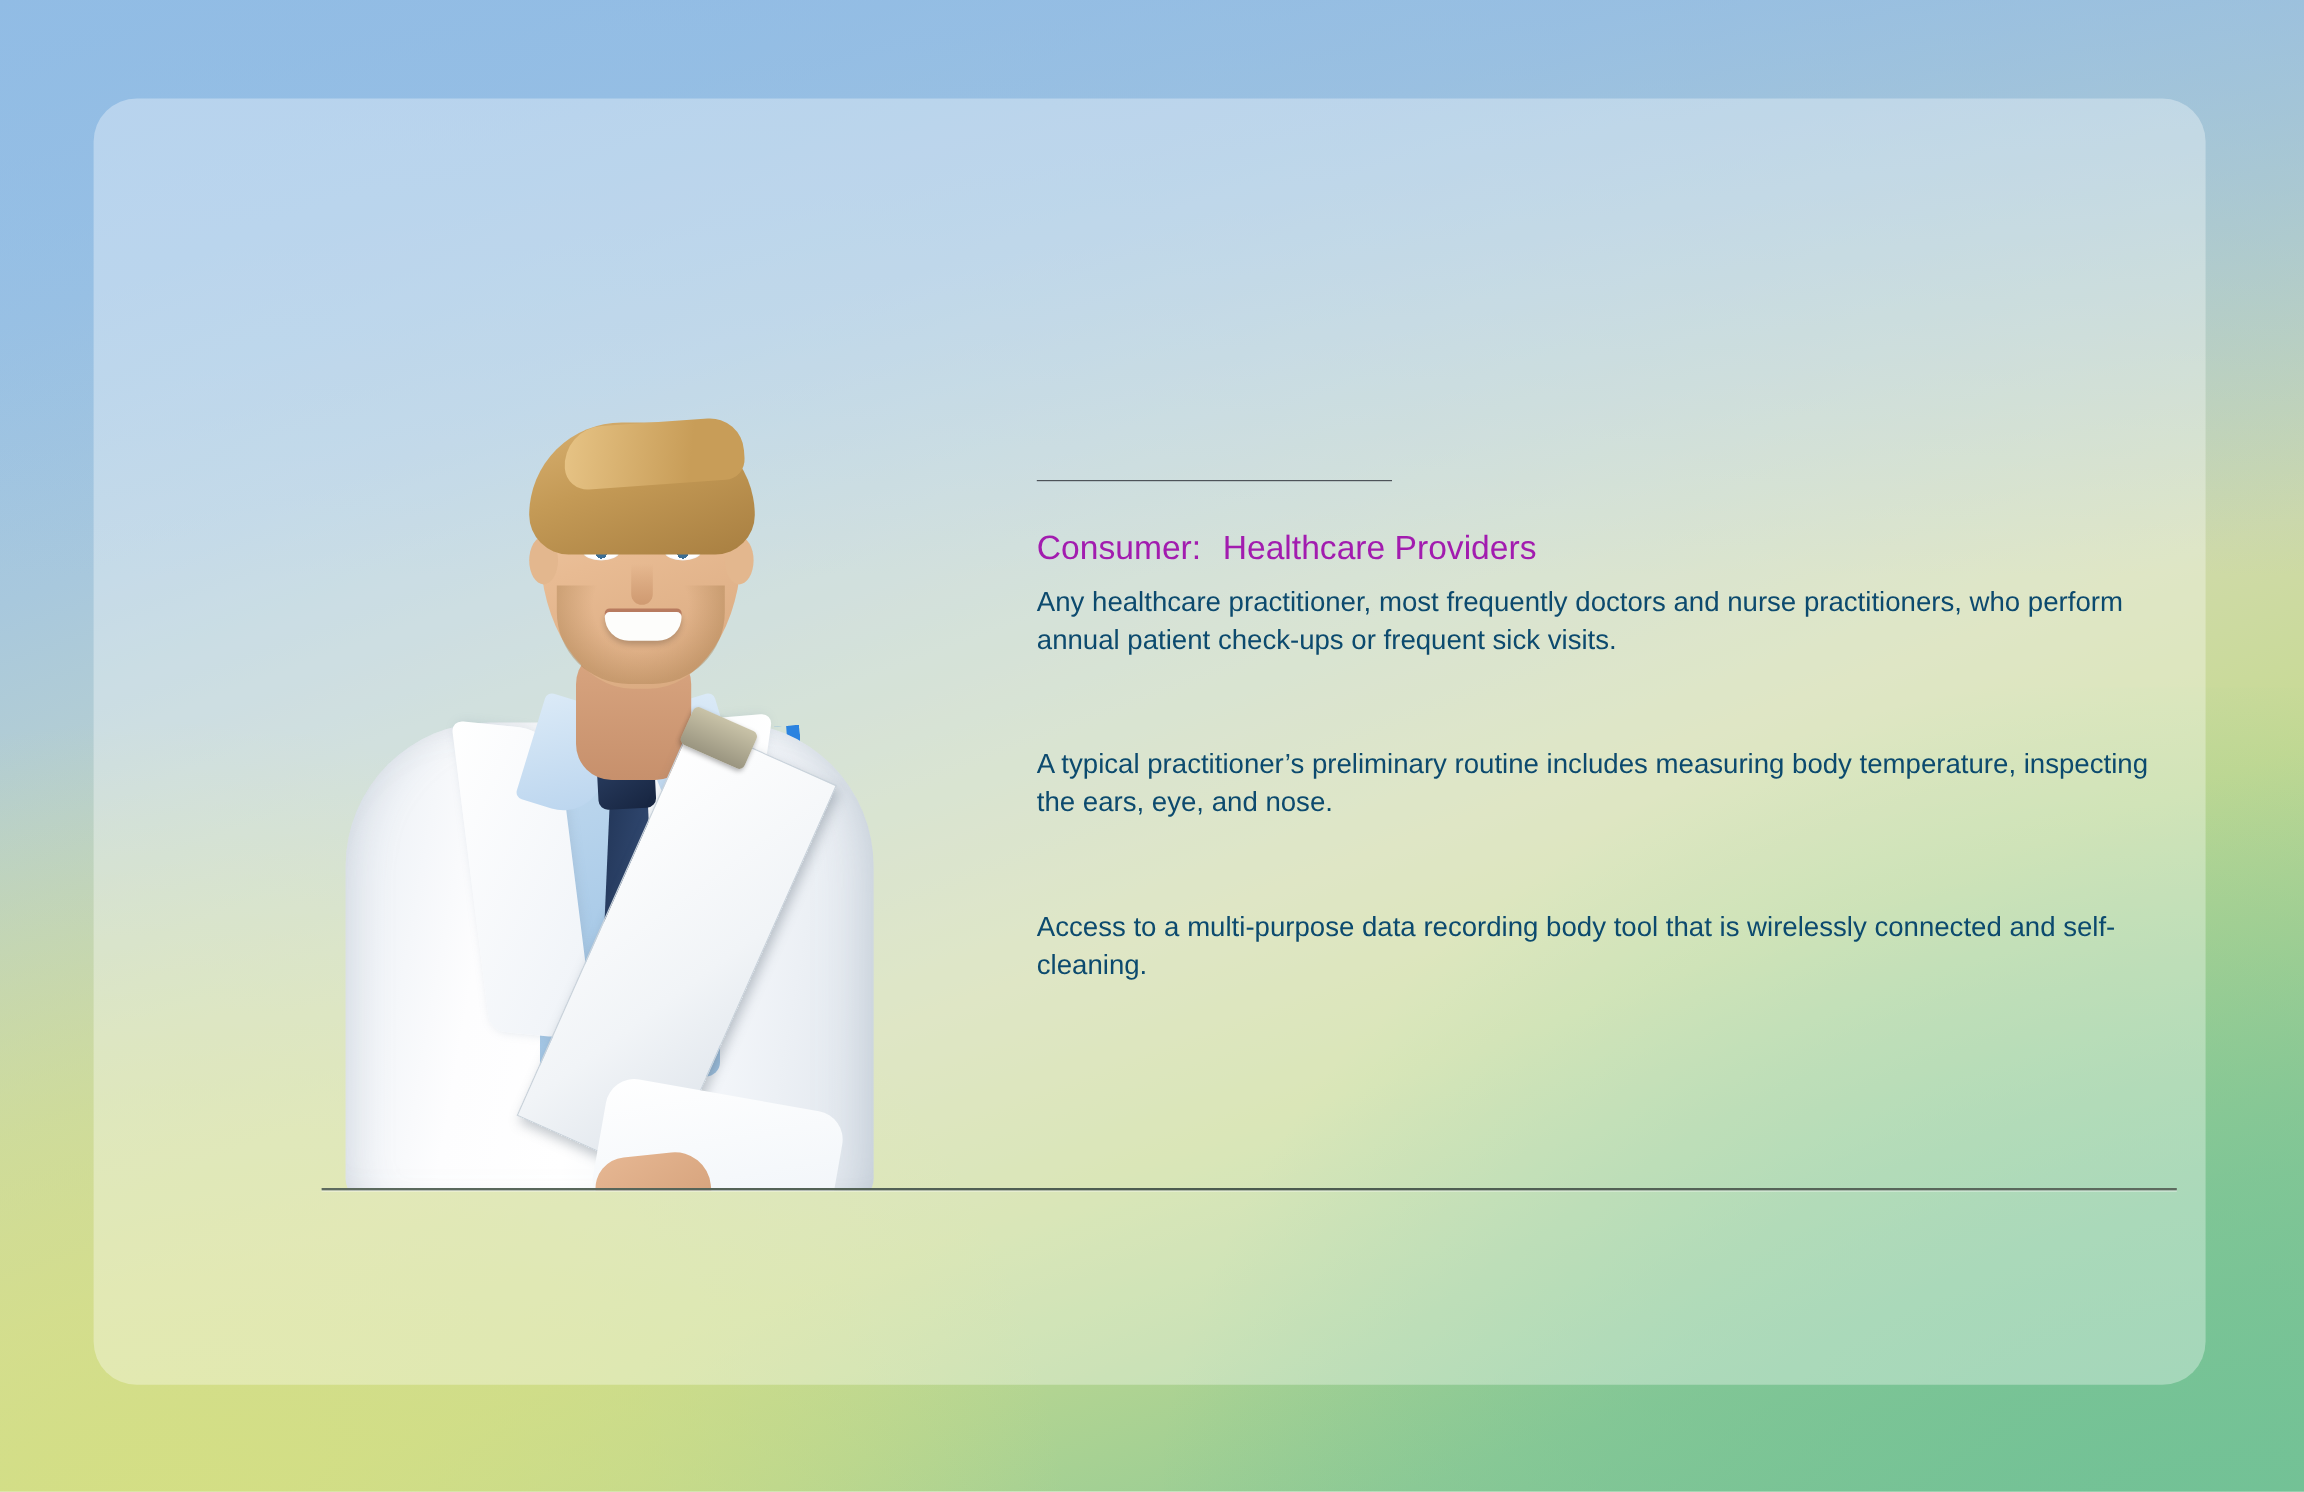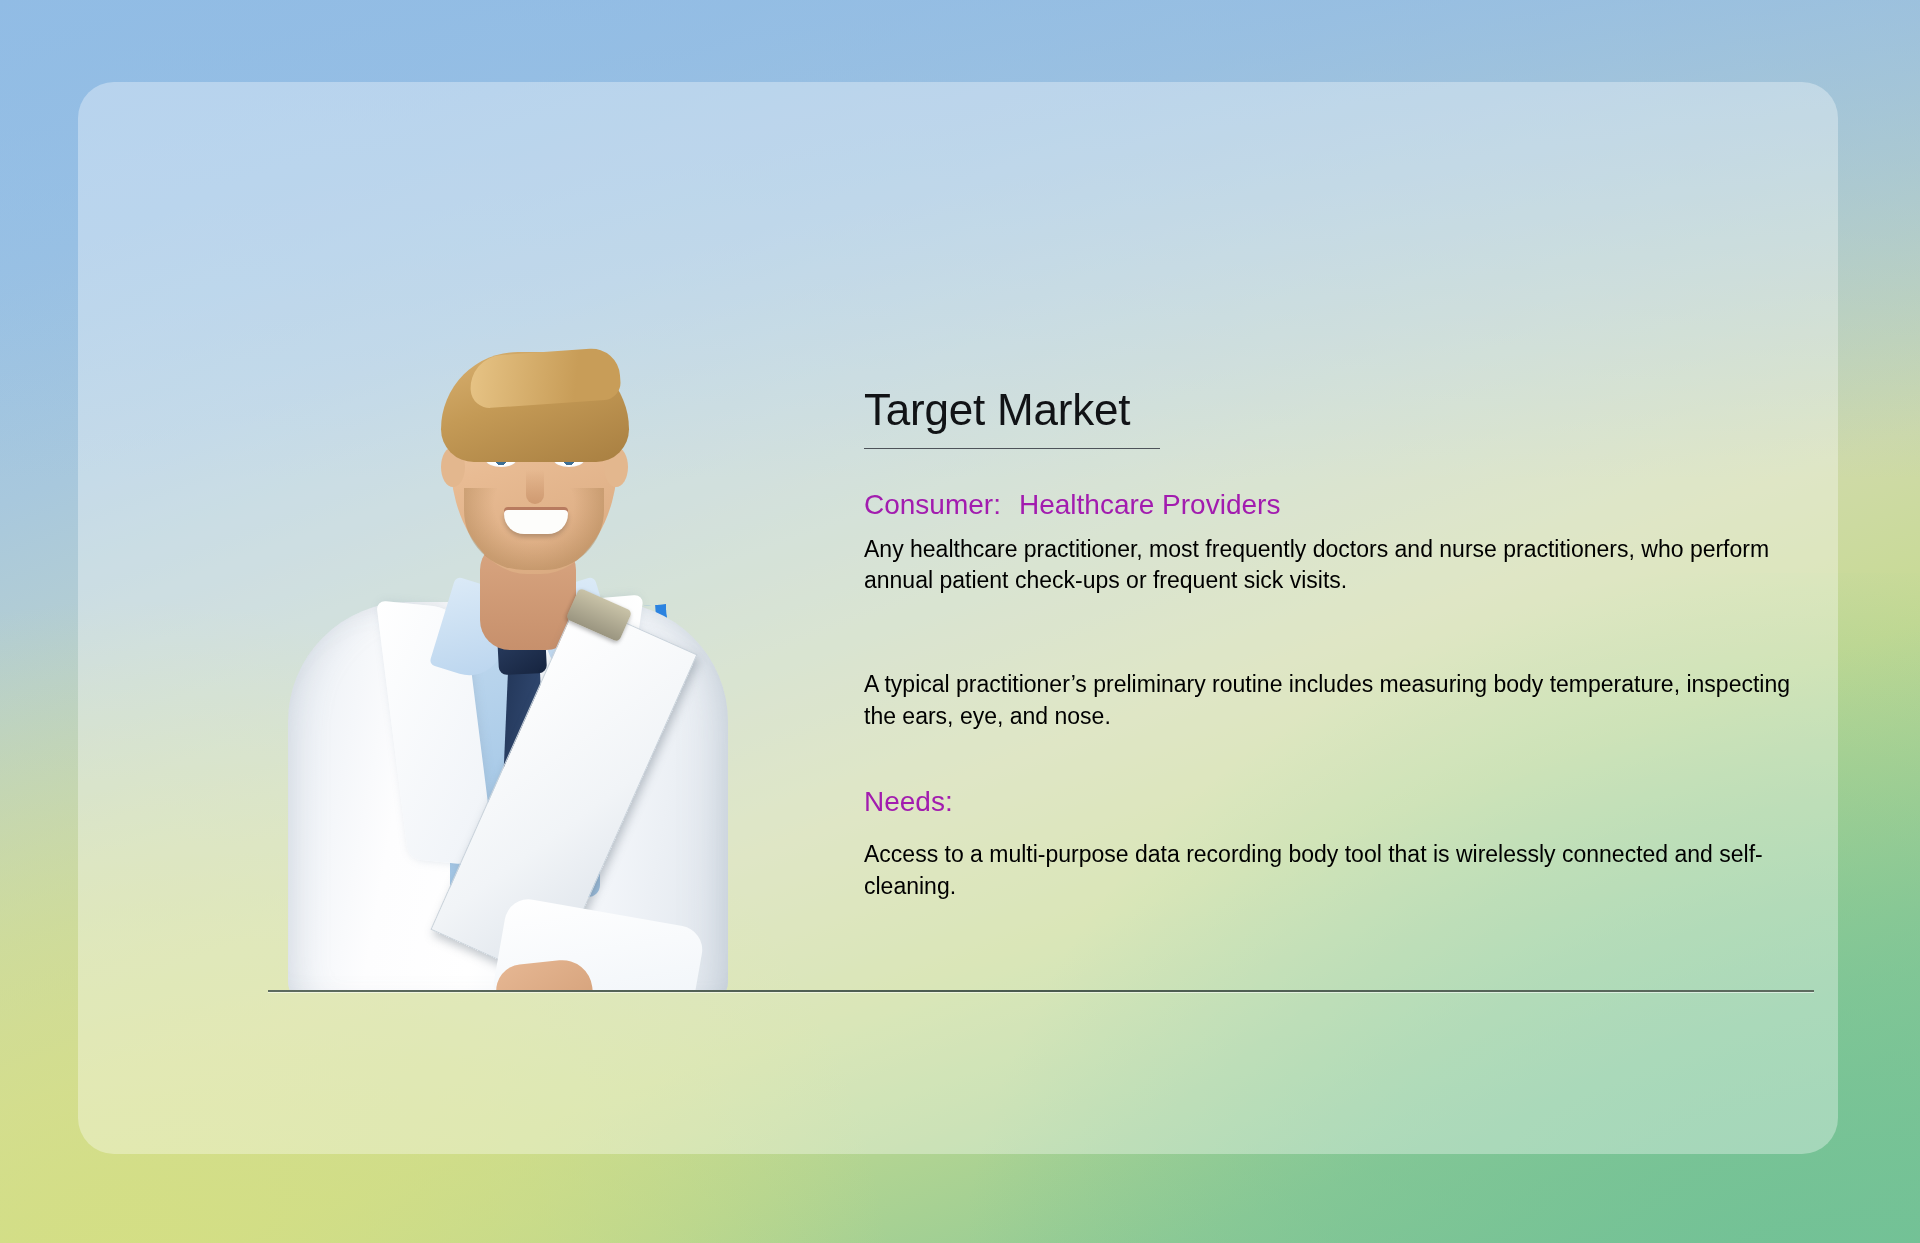--- a/index.html
+++ b/index.html
@@ -273,21 +273,21 @@
   .sec-head {
     font-size: 28px;
     font-weight: 400;
     color: #a21caf;
     line-height: 1.25;
   }
   .sec-head .value { margin-left: 18px; }
   .sec-body {
     font-size: 23px;
     font-weight: 400;
-    color: #000000;
+    color: #0c4a6e;
     line-height: 1.38;
     max-width: 950px;
   }
   .gap-a { height: 38px; }
   .gap-b { height: 12px; }
   .gap-c { height: 52px; }
   .gap-d { height: 20px; }
 
   
   .bottom-rule {
@@ -339,21 +339,20 @@
       <div class="clipboard"></div>
       <div class="clip-metal"></div>
       <div class="forearm"></div>
       <div class="hand"></div>
       <div class="photo-fade"></div>
     </div>
   </div>
 
   <div class="content">
 
-    <div class="title">Target Market</div>
     <div class="title-rule"></div>
 
     <div class="gap-a"></div>
 
     <div class="section">
       <div class="sec-head">
         <span>Consumer:</span><span class="value">Healthcare Providers</span>
       </div>
       <div class="gap-b"></div>
       <div class="sec-body">Any healthcare practitioner, most frequently doctors and nurse practitioners, who perform annual patient check-ups or frequent sick visits.</div>
@@ -362,23 +361,20 @@
     <div class="gap-c"></div>
 
     <div class="section">
       <div class="gap-d"></div>
       <div class="sec-body">A typical practitioner’s preliminary routine includes measuring body temperature, inspecting the ears, eye, and nose.</div>
     </div>
 
     <div class="gap-c"></div>
 
     <div class="section">
-      <div class="sec-head">
-        <span>Needs:</span>
-      </div>
       <div class="gap-d"></div>
       <div class="sec-body">Access to a multi-purpose data recording body tool that is wirelessly connected and self-cleaning.</div>
     </div>
 
   </div>
 
   <div class="bottom-rule"></div>
 </div>
 
 </body></html>

